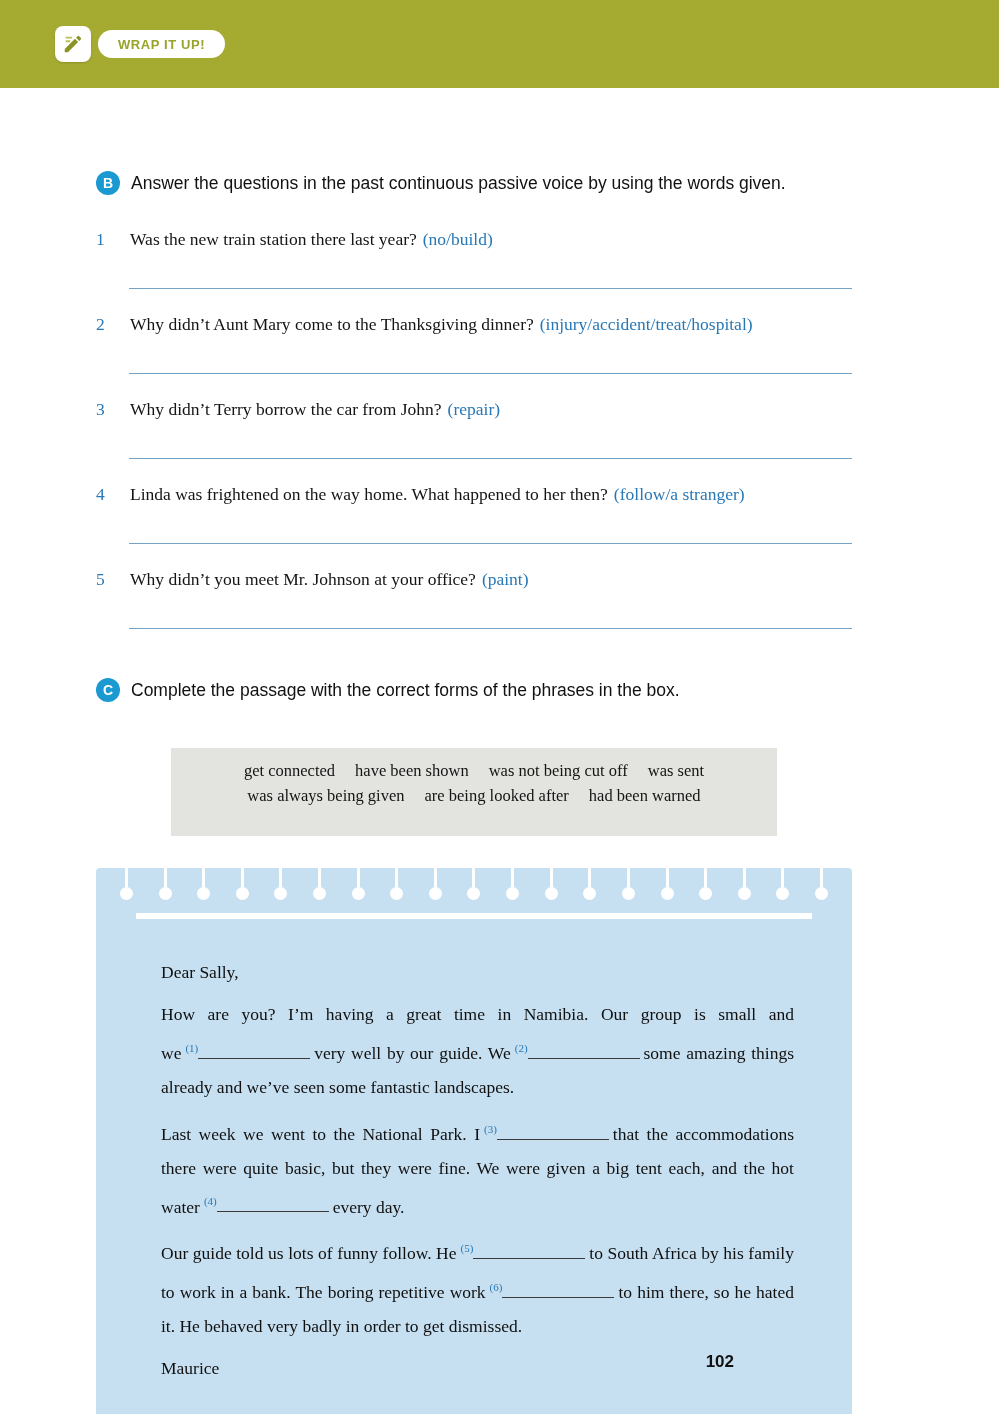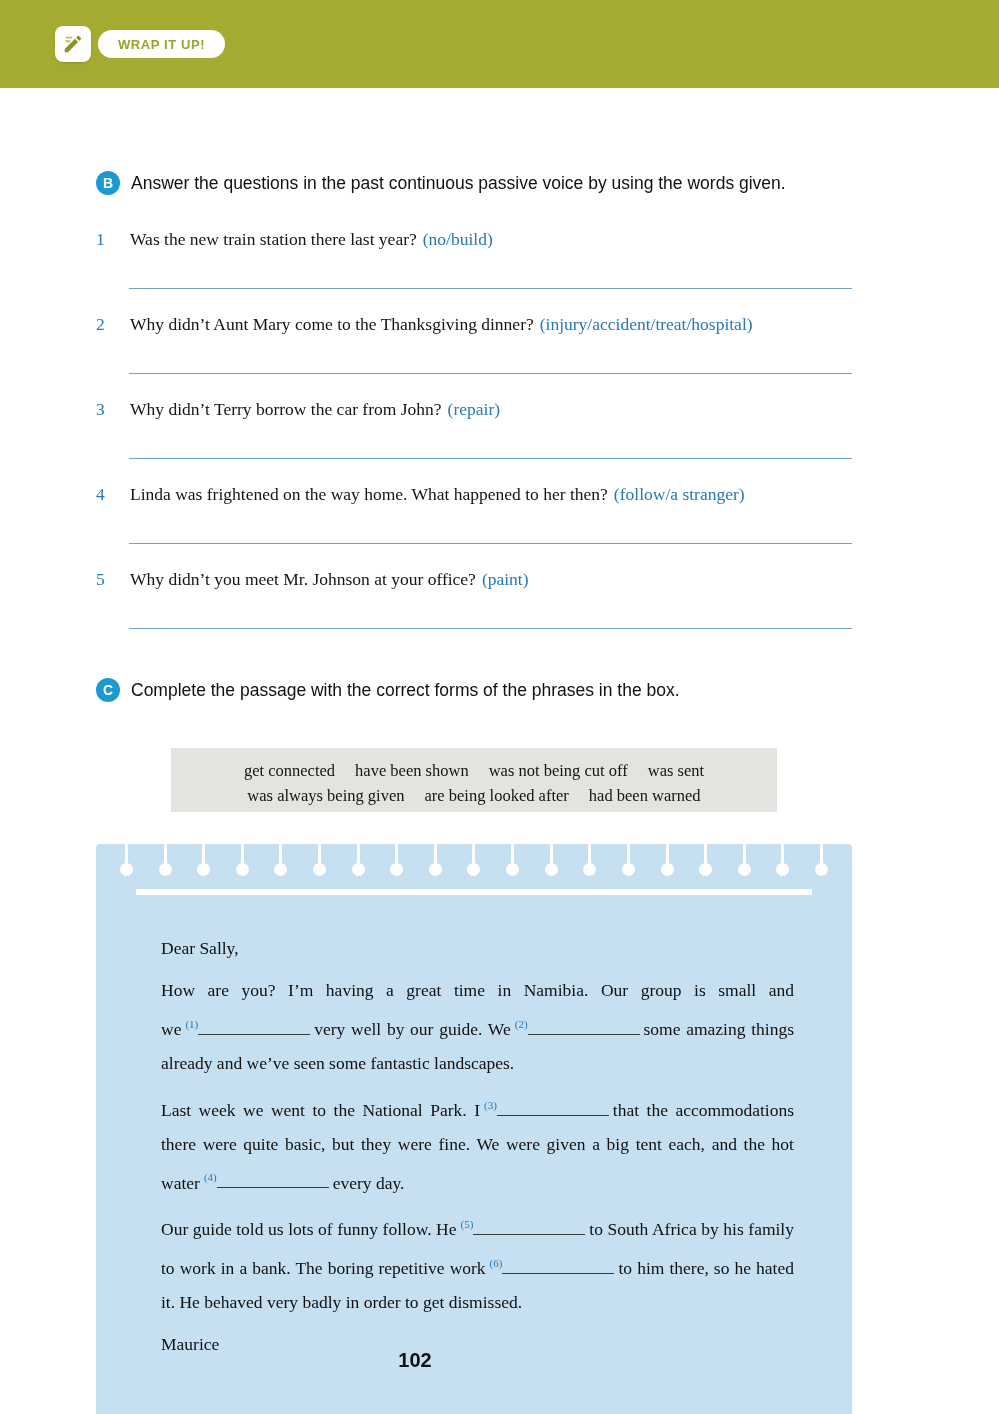--- a/index.html
+++ b/index.html
@@ -91,21 +91,21 @@
     border-bottom: 1px solid #74a3c6;
     height: 0;
   }
 
   
   .phrase-box {
     margin: 42px auto 0;
     width: 606px;
     background: #e3e3df;
     text-align: center;
-    padding: 10px 8px 4px;
+    padding: 10px 8px 28px;
     font-size: 16.5px;
     line-height: 25px;
     color: #141414;
   }
   .phrase { margin: 0 10px; white-space: nowrap; }
 
   
   .notebook {
     margin-top: 32px;
     background: #c7e0f1;
@@ -160,24 +160,24 @@
     height: 14px;
     border-bottom: 1.5px solid #3a3a3a;
   }
 
   
   .page-num {
     position: absolute;
     bottom: 42px;
     left: 96px;
     width: 638px;
-    text-align: center;
+    text-align: right;
     font-family: "Liberation Sans", sans-serif;
     font-weight: bold;
-    font-size: 20px;
+    font-size: 17px;
     color: #111;
   }
 </style>
 </head>
 <body>
 
 <div class="header">
   <div class="icon-box">
     <svg width="22" height="22" viewBox="0 0 24 24">
       <path d="M3 17.5V21h3.5L17.6 9.9l-3.5-3.5L3 17.5z" fill="#8a9426"></path>

